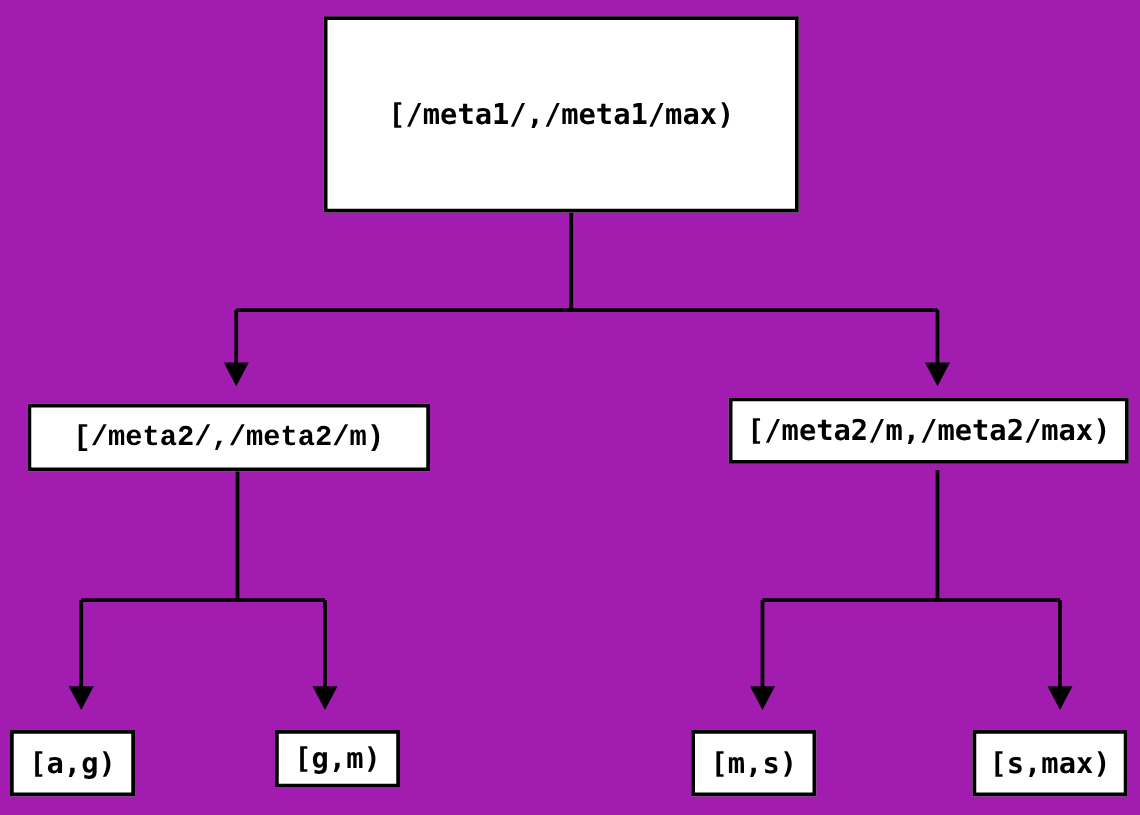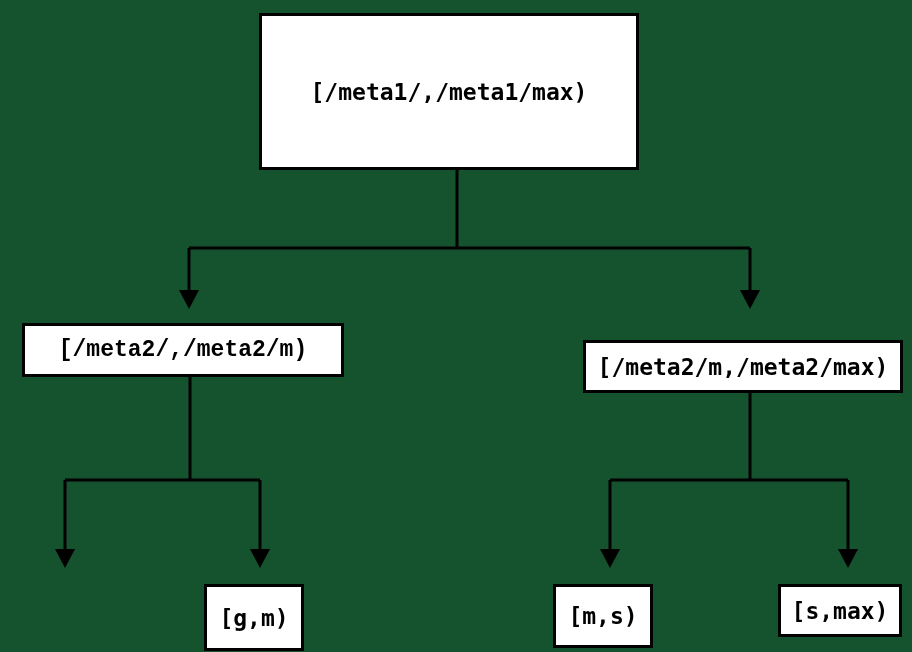--- a/index.html
+++ b/index.html
@@ -4,21 +4,21 @@
 <style>
   html, body {
     margin: 0;
     padding: 0;
     background: #ffffff;
   }
   .canvas {
     position: relative;
     width: 912px;
     height: 652px;
-    background: #14532d;
+    background: #a21caf;
     overflow: hidden;
   }
   .edges {
     position: absolute;
     left: 0;
     top: 0;
     width: 912px;
     height: 652px;
   }
   .node {
@@ -30,24 +30,24 @@
     display: flex;
     align-items: center;
     justify-content: center;
     font-family: "DejaVu Sans Mono", "Liberation Mono", monospace;
     font-weight: bold;
     font-size: 23px;
     white-space: pre;
   }
   #node-root  { left: 259px; top: 13px;  width: 380px; height: 157px; }
   #node-l     { left: 22px;  top: 323px; width: 322px; height: 54px; font-family: Liberation Mono, monospace; }
-  #node-r     { left: 583px; top: 340px; width: 320px; height: 53px; }
+  #node-r     { left: 583px; top: 318px; width: 320px; height: 53px; }
   #leaf-0     { left: 8px;   top: 584px; width: 100px; height: 53px; }
-  #leaf-1     { left: 204px; top: 584px; width: 100px; height: 67px; }
-  #leaf-2     { left: 553px; top: 584px; width: 100px; height: 64px; }
+  #leaf-1     { left: 220px; top: 584px; width: 100px; height: 46px; }
+  #leaf-2     { left: 553px; top: 584px; width: 100px; height: 53px; }
   #leaf-3     { left: 778px; top: 584px; width: 124px; height: 53px; text-align: right; }
 </style>
 </head>
 <body>
 
 <div class="canvas">
 
   <svg class="edges" viewBox="0 0 912 652" xmlns="http://www.w3.org/2000/svg">
     <g fill="none" stroke="#000000" stroke-width="3">
       <path d="M457 170 L457 248 M189 248 L750 248 M189 248 L189 291 M750 248 L750 291"></path>
@@ -63,20 +63,21 @@
       <polygon points="838,549 858,549 848,568"></polygon>
     </g>
   </svg>
 
   <div class="node" id="node-root">[/meta1/,/meta1/max)</div>
 
   <div class="node" id="node-l">[/meta2/,/meta2/m)</div>
 
   <div class="node" id="node-r">[/meta2/m,/meta2/max)</div>
 
+  <div class="node" id="leaf-0">[a,g)</div>
 
   <div class="node" id="leaf-1">[g,m)</div>
 
   <div class="node" id="leaf-2">[m,s)</div>
 
   <div class="node" id="leaf-3">[s,max)</div>
 
 </div>
 
 </body></html>

